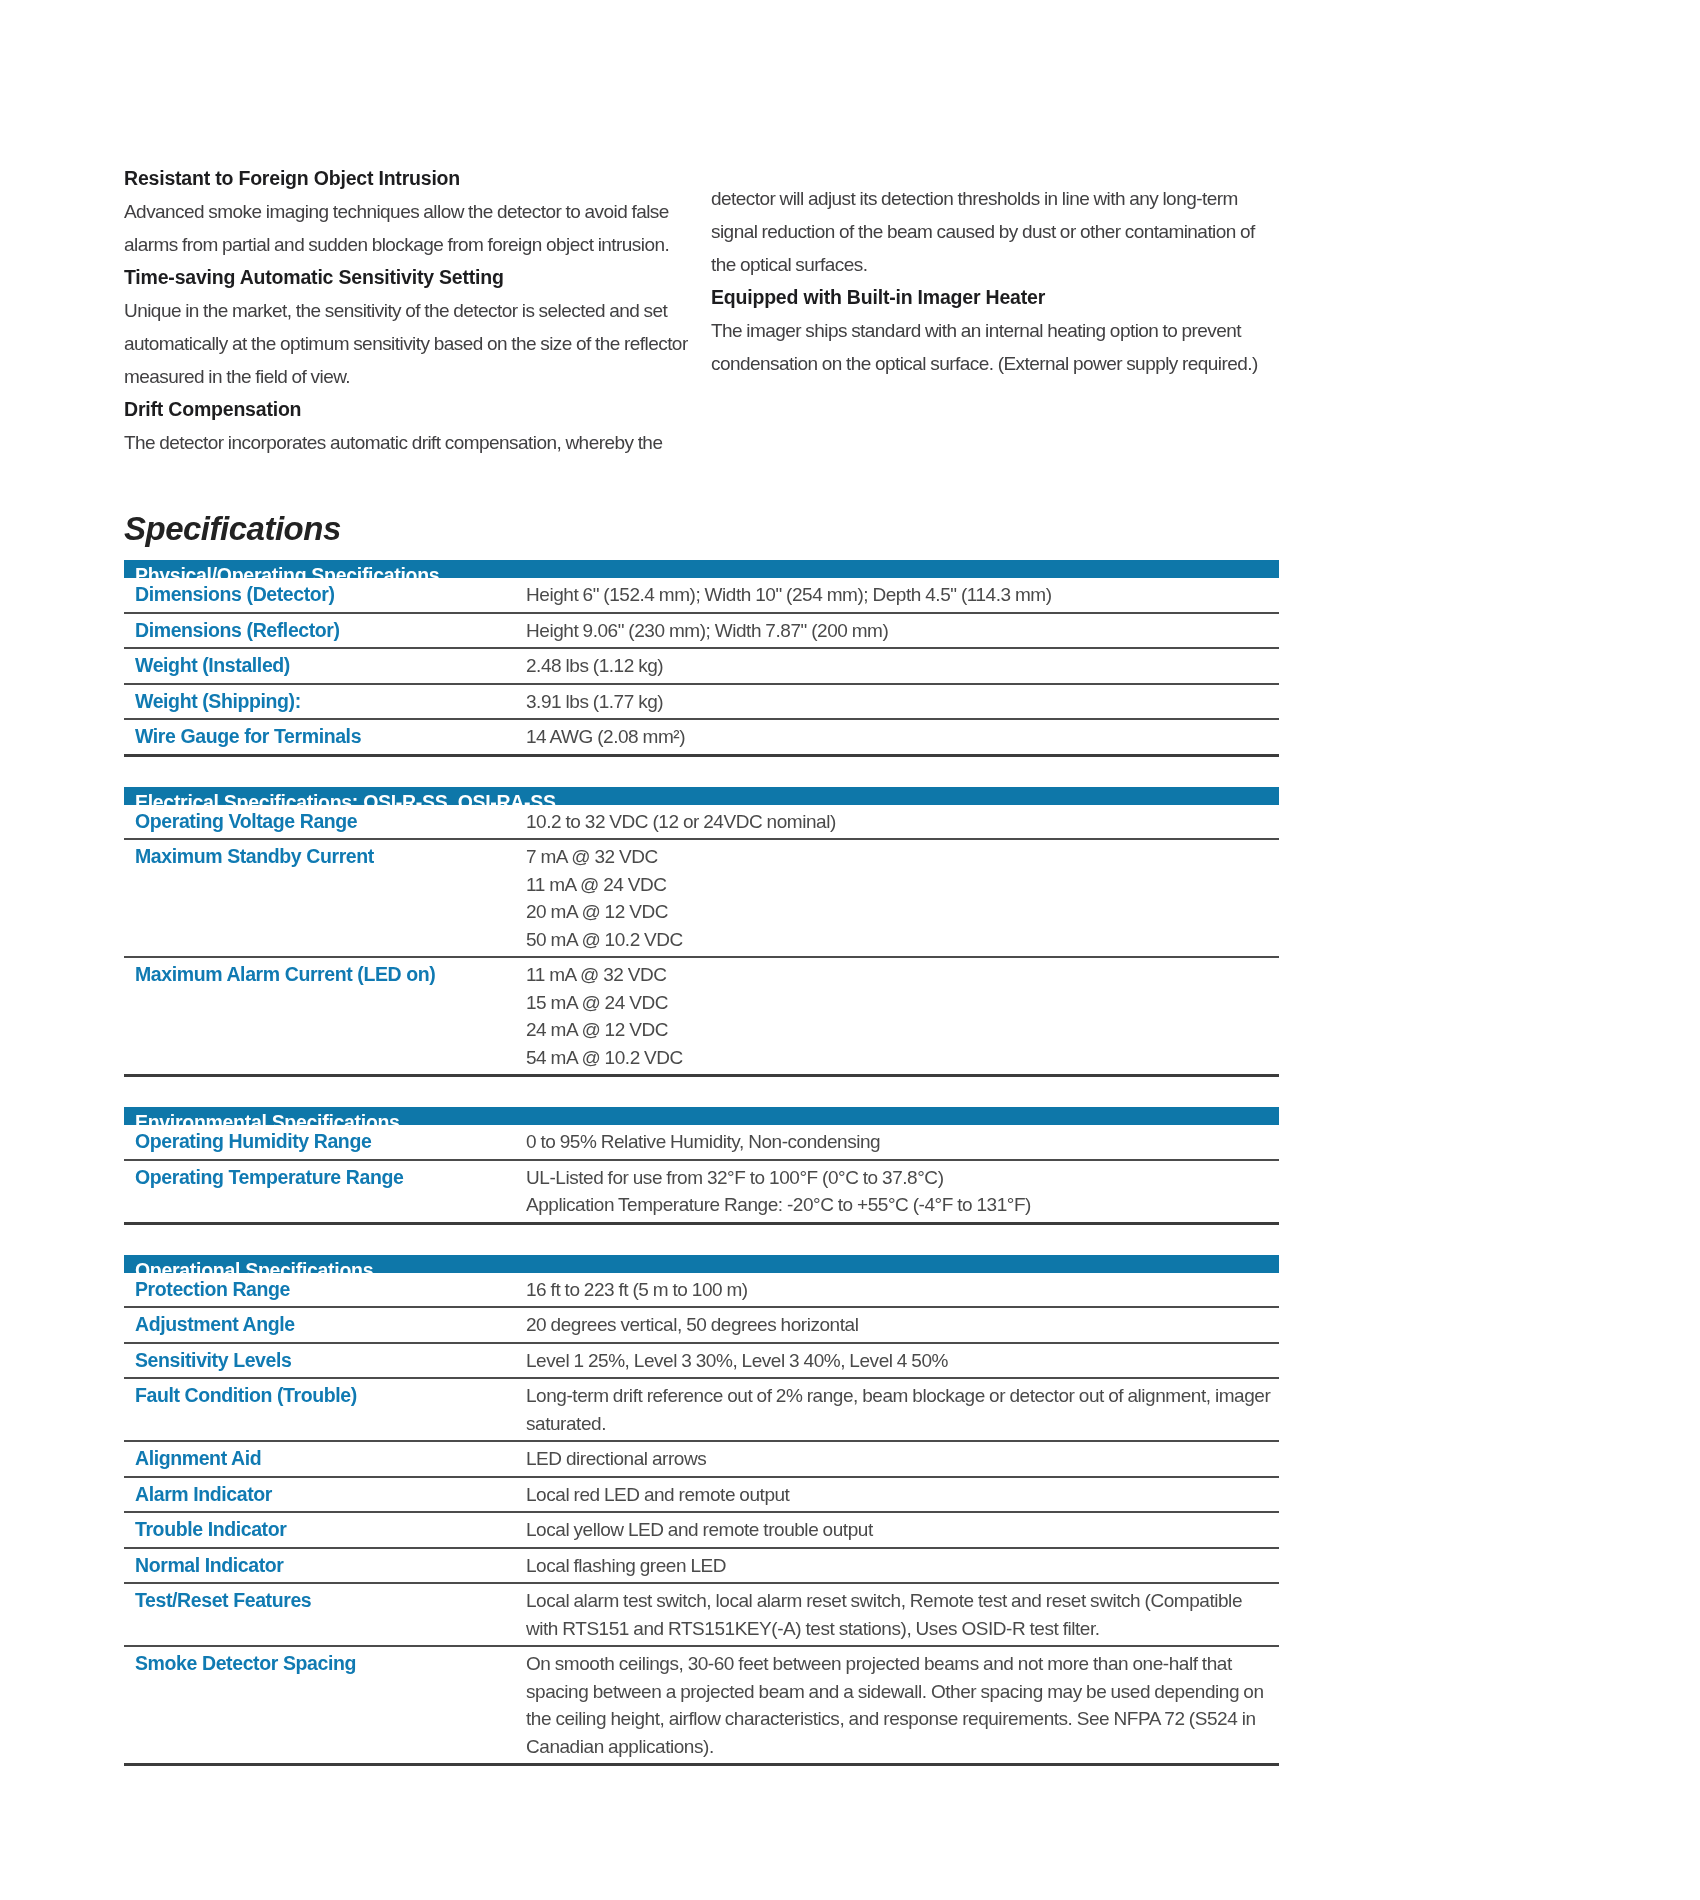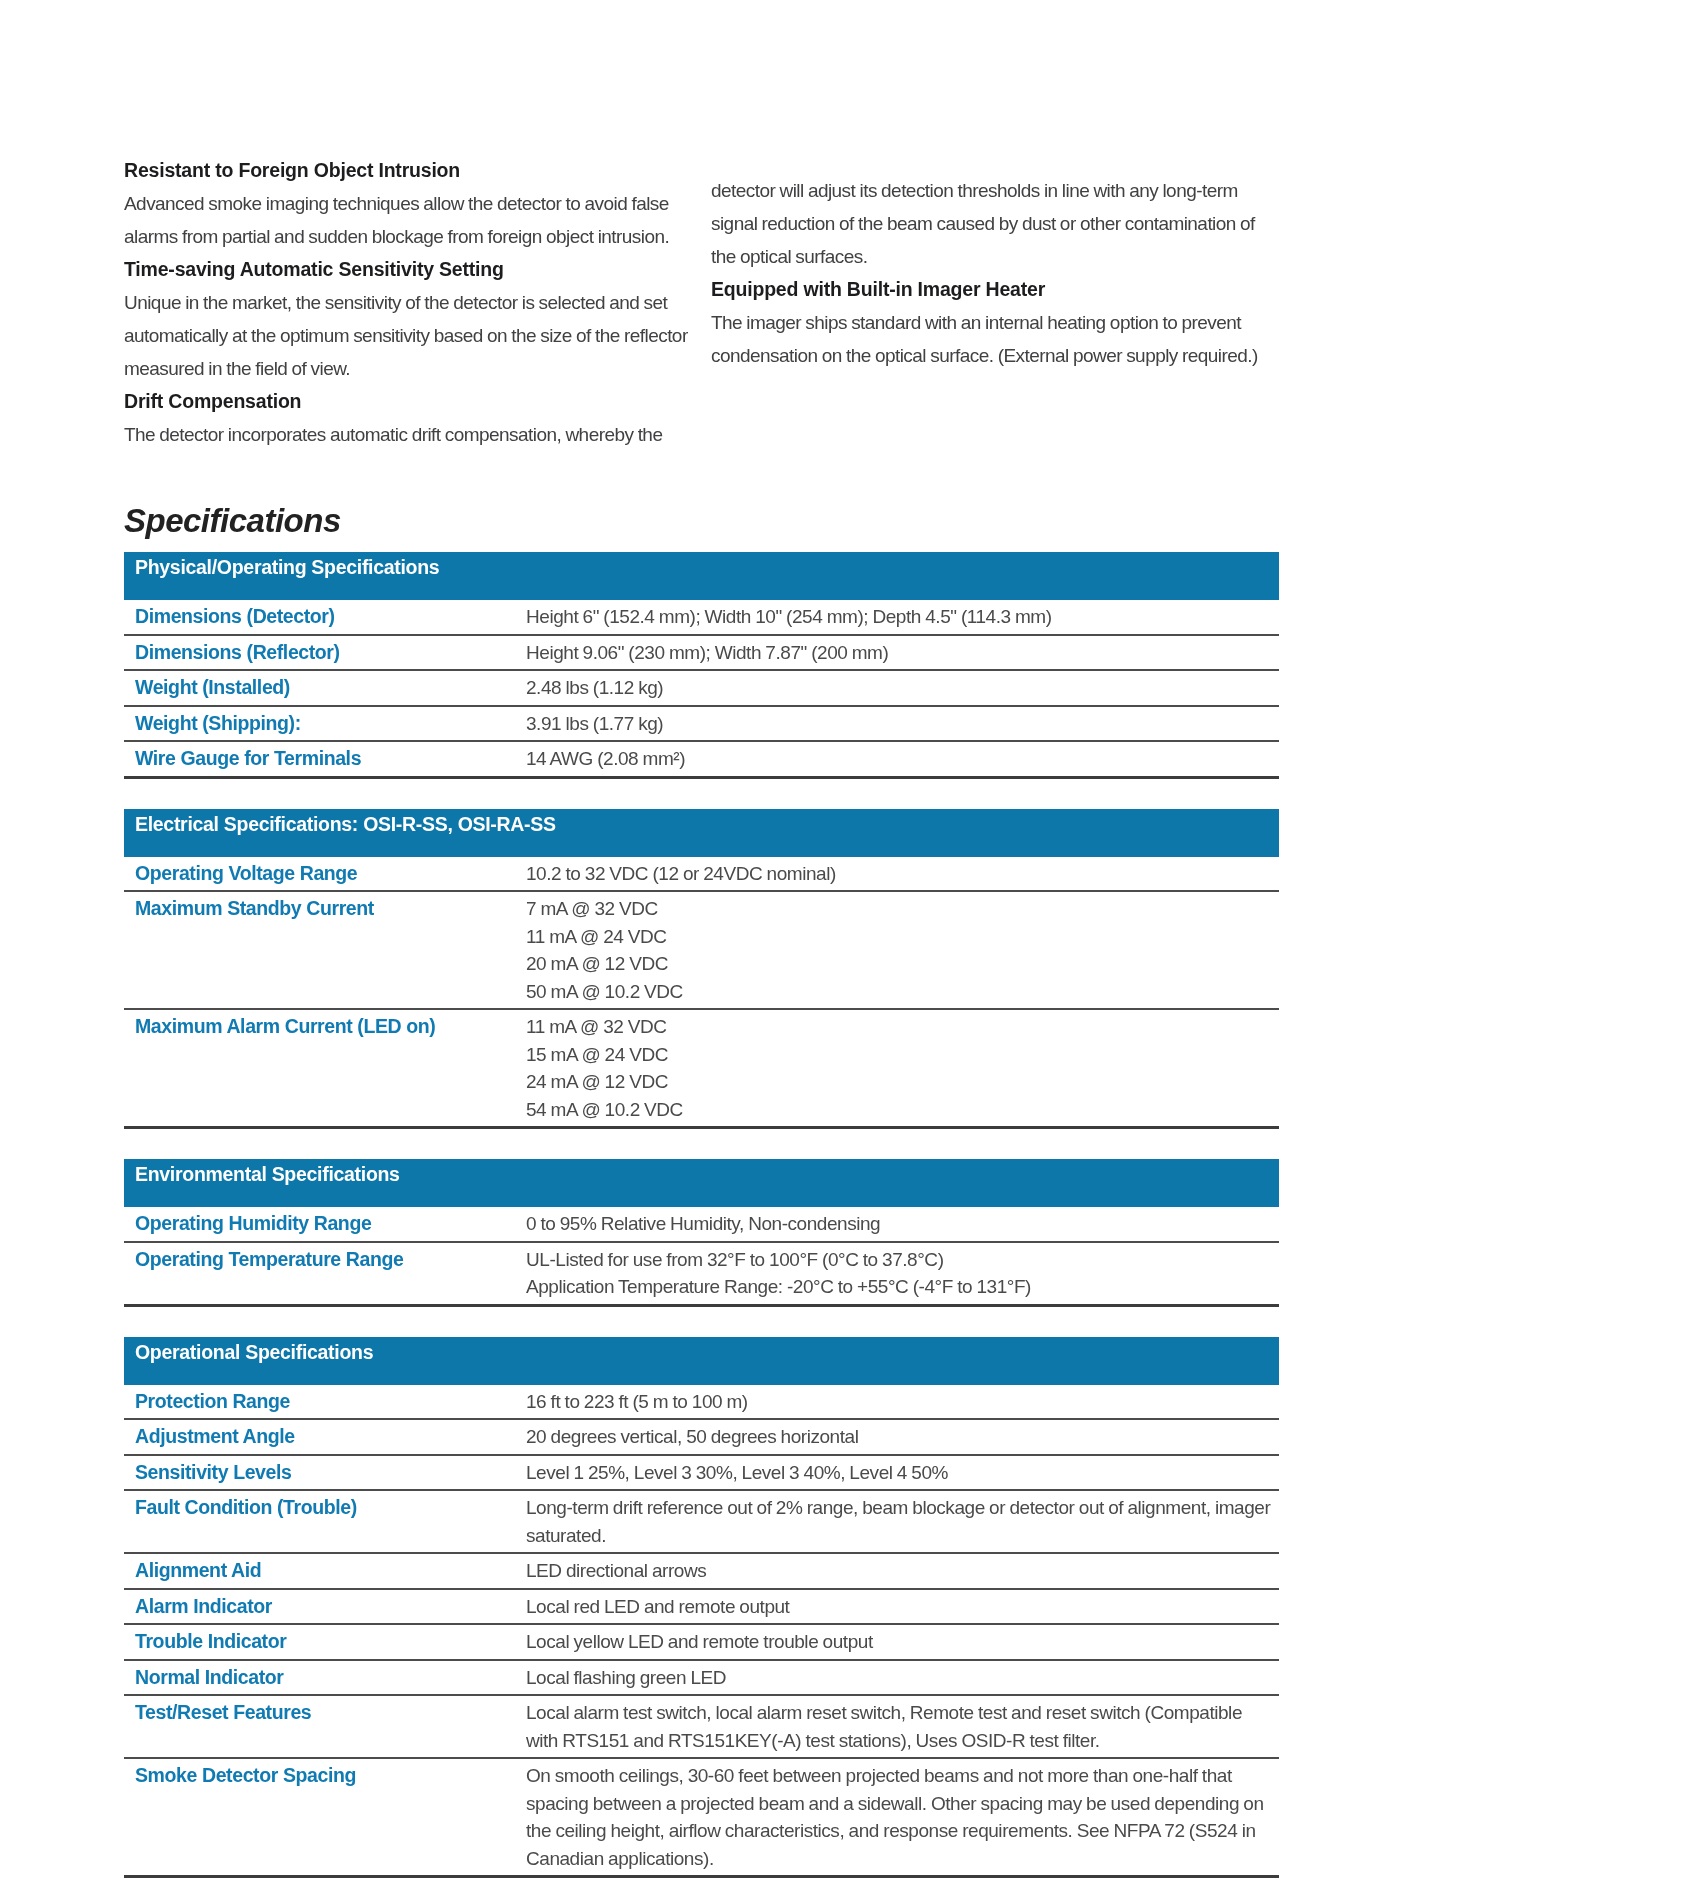--- a/index.html
+++ b/index.html
@@ -17,21 +17,21 @@
   .page{
     position:relative;
     width:1700px;
     height:1900px;
     background:var(--page-bg);
     overflow:hidden;
   }
   .content{
     position:absolute;
     left:124px;
-    top:154px;
+    top:162px;
     width:1155px;
   }
   
   .intro{display:flex;}
   .intro-col-left{width:585px;margin-right:2px;}
   .intro-col-right{width:568px;margin-top:20px;}
   .intro h4{
     margin:0;
     font-size:19.5px;
     line-height:33px;
@@ -62,21 +62,21 @@
     width:1155px;
     margin-top:11px;
     margin-bottom:30px;
   }
   .spec-table:last-child{margin-bottom:0;}
   .table-header{
     background:var(--header-bg);
     color:#ffffff;
     font-size:19.5px;
     font-weight:bold;
-    height:48px;
+    height:18px;
     line-height:30px;
     padding-left:11px;
     letter-spacing:-0.3px;
   }
   .spec-row{
     display:flex;
     align-items:flex-start;
     border-bottom:2px solid var(--divider);
     padding:3px 0;
   }

